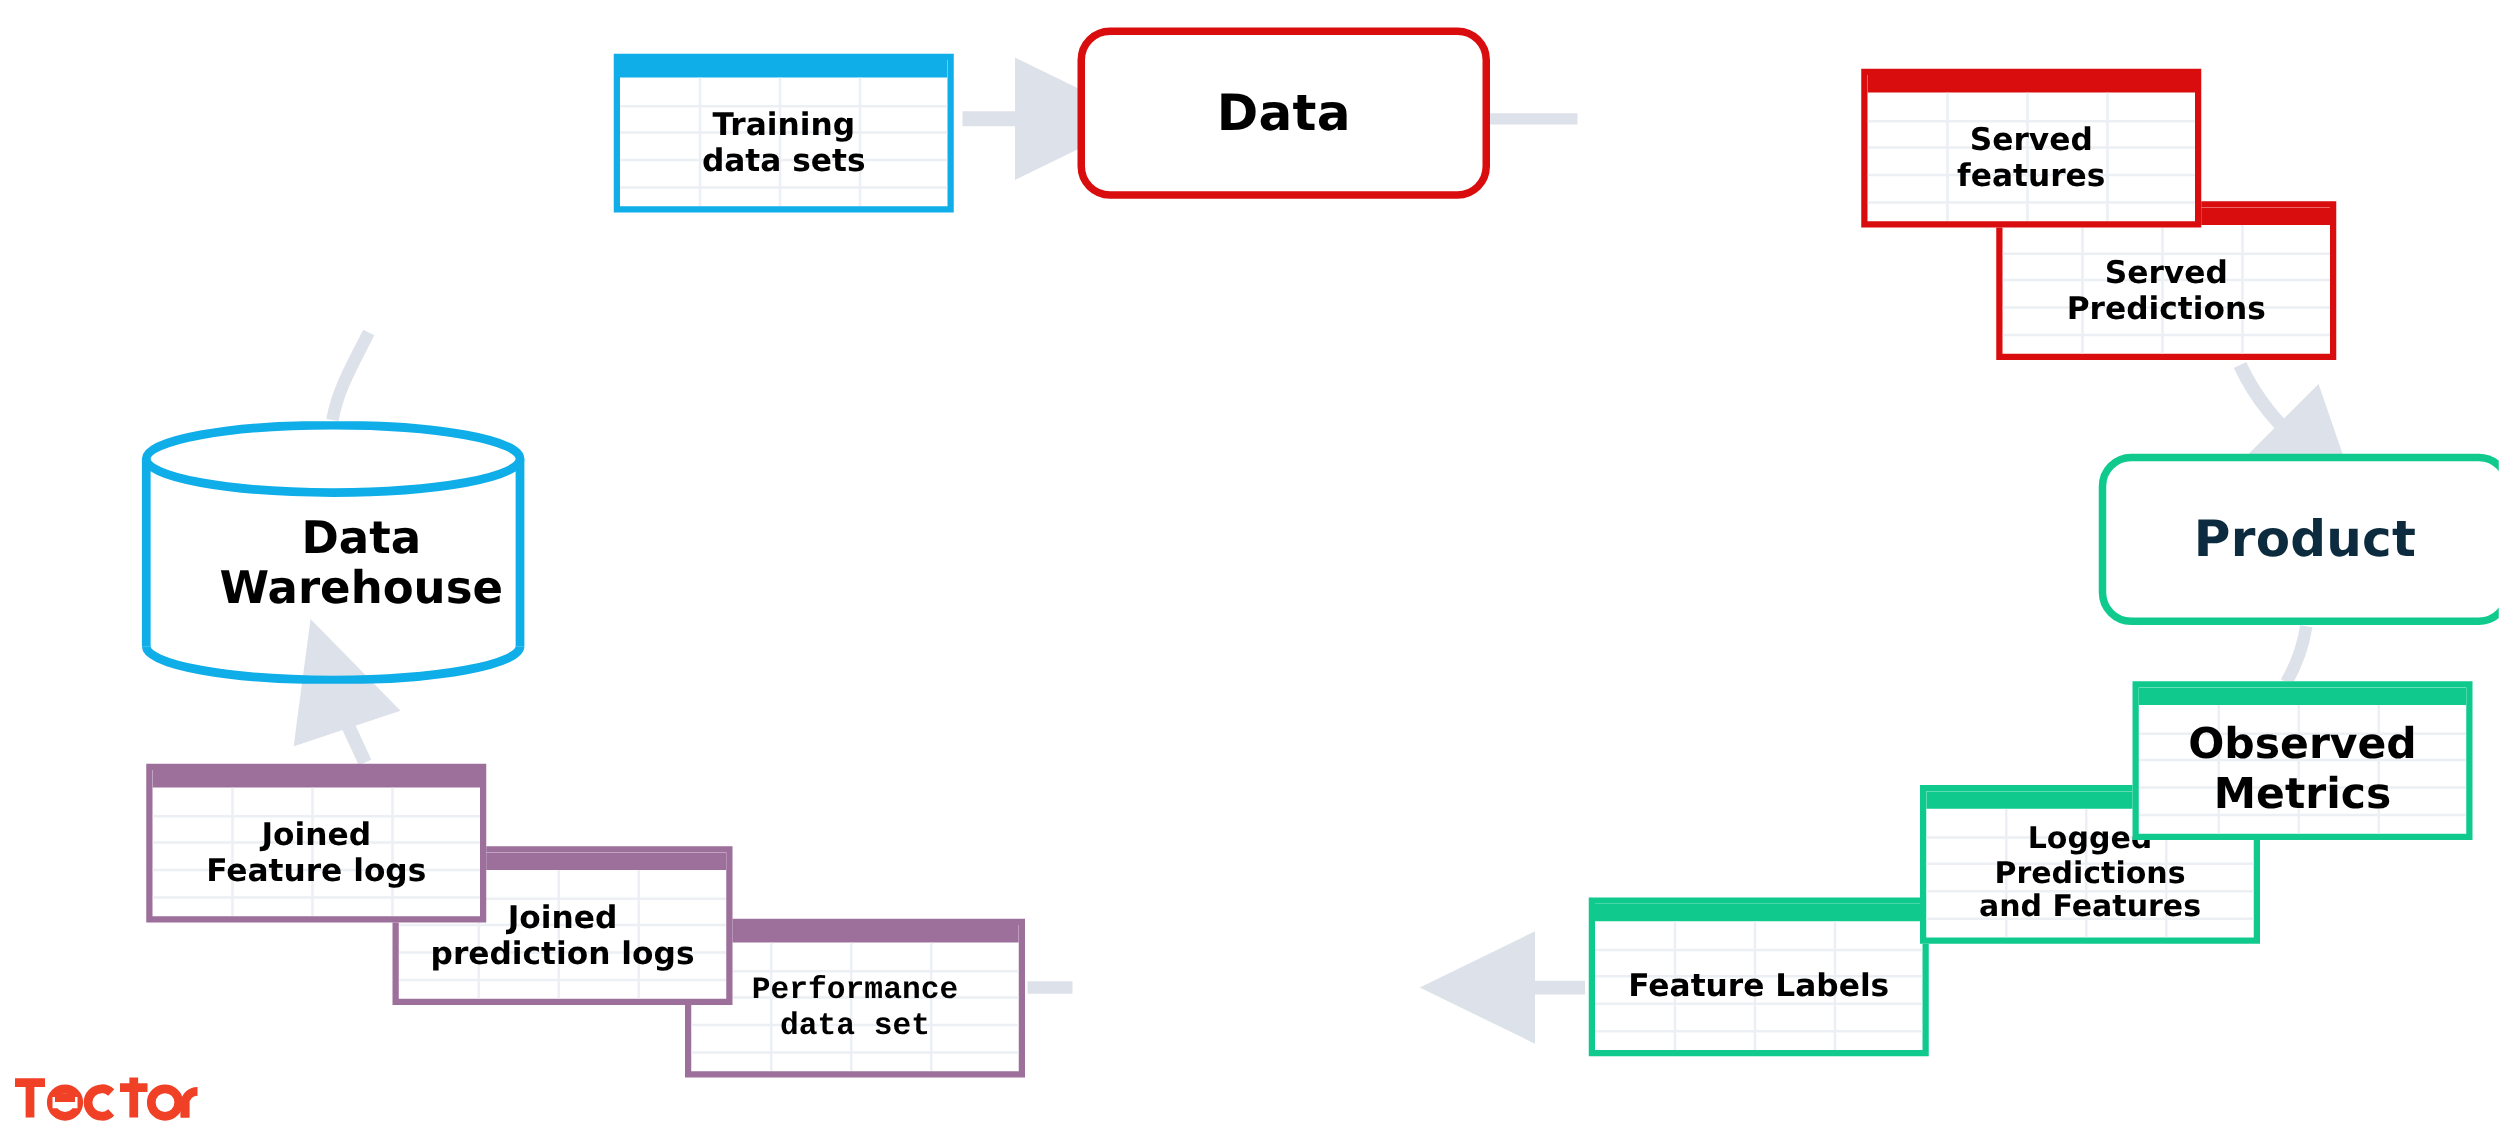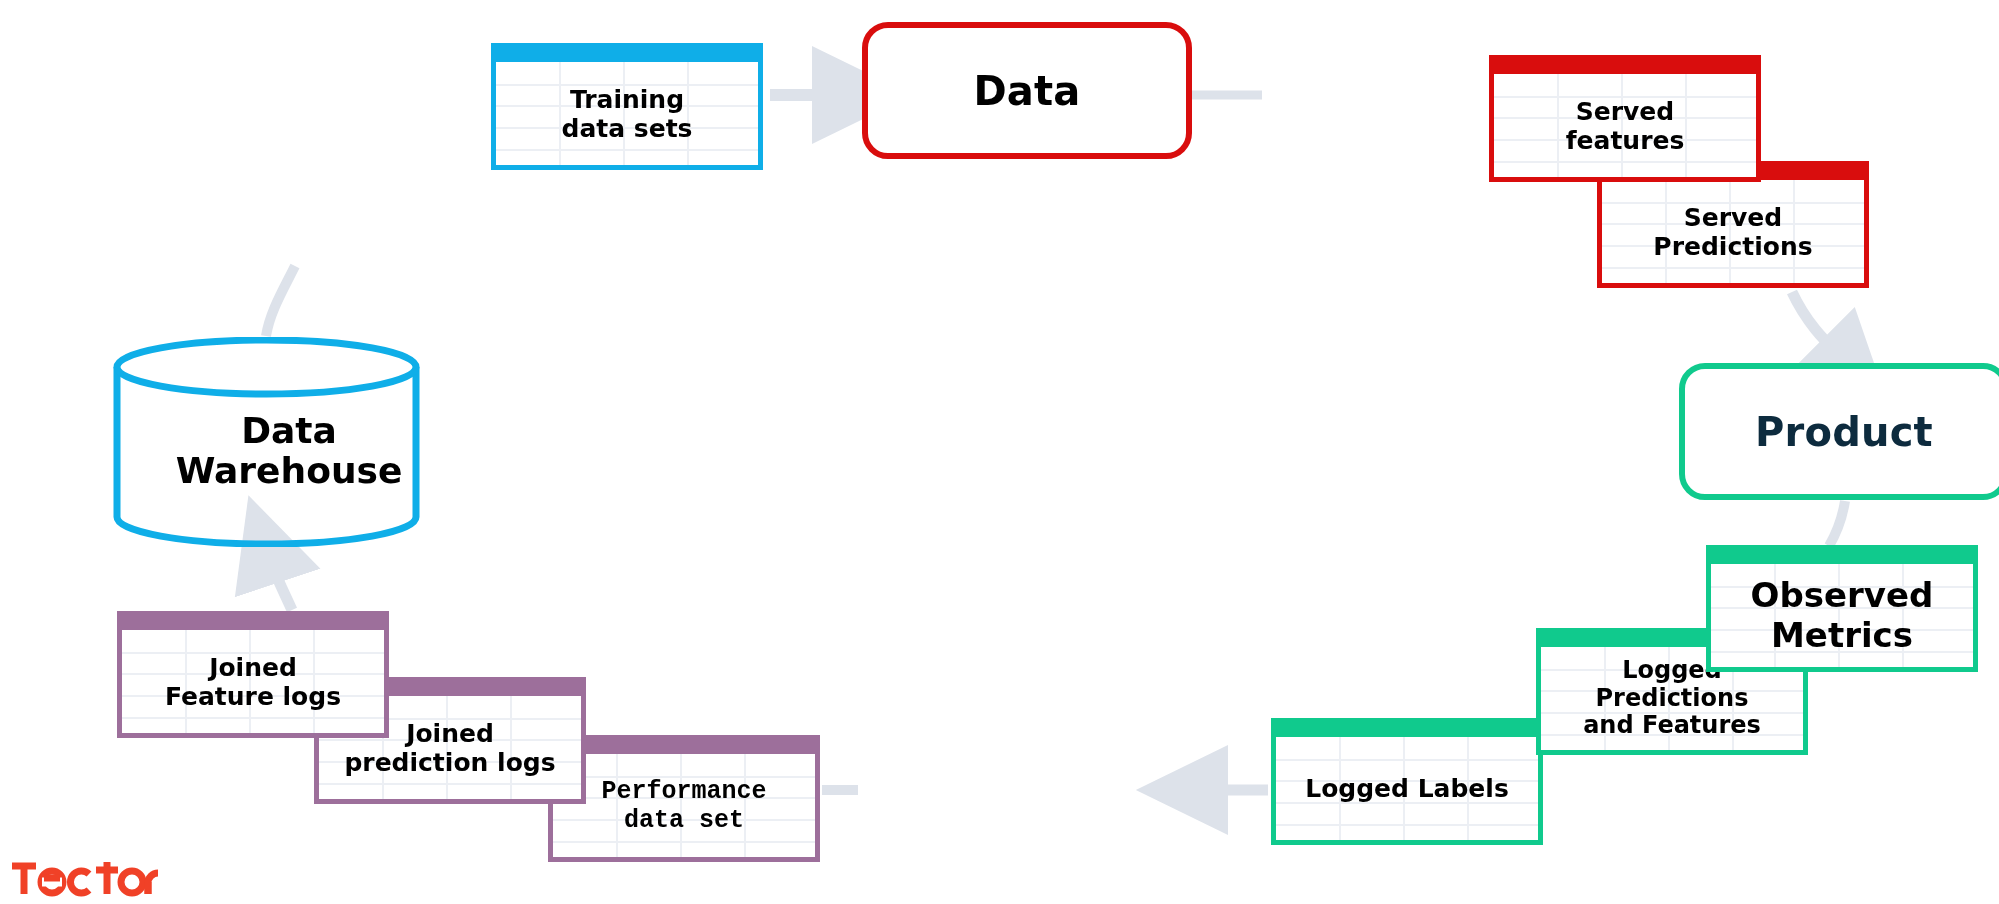--- a/index.html
+++ b/index.html
@@ -198,21 +198,21 @@
         <div class="vline" style="left:24%"></div>
           <div class="vline" style="left:48.5%"></div>
           <div class="vline" style="left:73%"></div>
         <div class="hline" style="top:21%"></div>
           <div class="hline" style="top:42%"></div>
         <div class="hline" style="top:63%"></div>
           <div class="hline" style="top:84%"></div>
       </div>
     </div>
     <div class="cap" style="font-size:25px;">
-      <span>Logged Labels</span>
+      <span>Feature Labels</span>
     </div>
   </div>
 
   <div class="node tablecard" style="left:117px;top:611px;width:272px;height:127px;border:5px solid #9D6F9B;z-index:13;">
     <div class="topbar" style="background:#9D6F9B;"></div>
     <div class="gridwrap">
       <div class="grid">
         <div class="vline" style="left:24%"></div>
           <div class="vline" style="left:48.5%"></div>
           <div class="vline" style="left:73%"></div>

